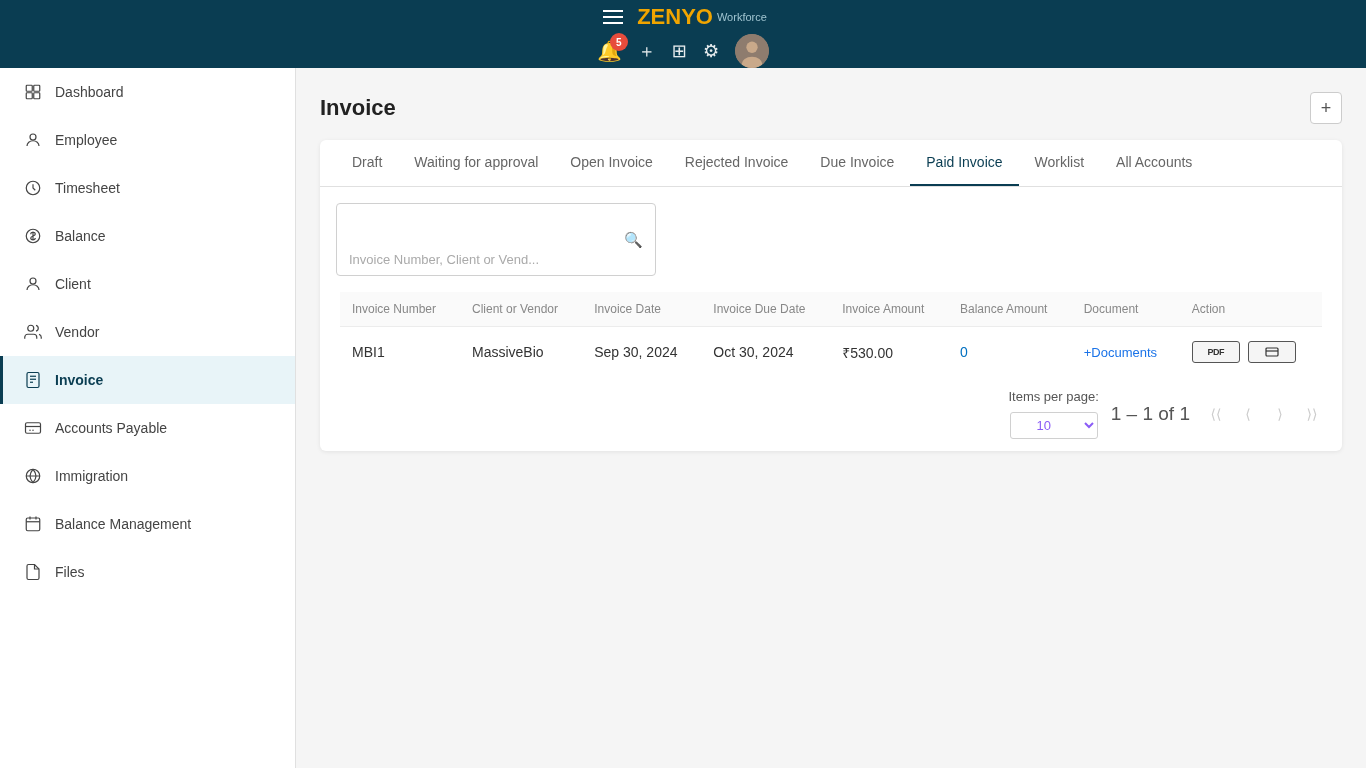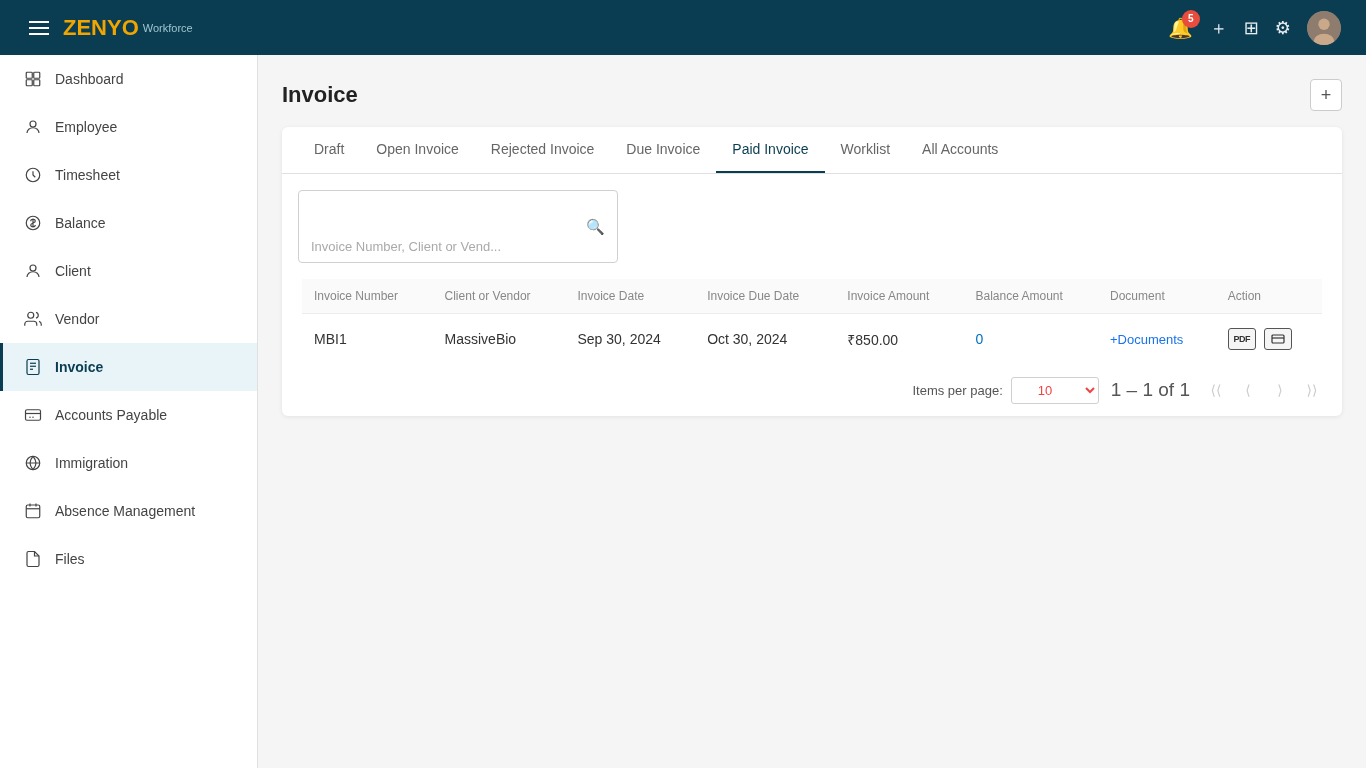--- a/index.html
+++ b/index.html
@@ -1,45 +1,46 @@
 <!DOCTYPE html>
 <html><head>
   <meta charset="utf-8">
   <style>
     * { box-sizing: border-box; margin: 0; padding: 0; font-family: 'Segoe UI', Arial, sans-serif; }
     body { display: flex; flex-direction: column; height: 768px; width: 1366px; overflow: hidden; background: #f5f5f5; }
 
     
     .header {
       background: #0a3d52;
-      height: 55px;
+      height: 68px;
       display: flex;
       align-items: center;
-      padding: 0 25px;
+      padding: 0 6px;
       flex-shrink: 0;
+      flex-direction: column;
     }
     .header-left { display: flex; align-items: center; gap: 10px; flex: 1; }
     .hamburger-icon { cursor: pointer; display: flex; flex-direction: column; gap: 4px; padding: 4px; }
     .hamburger-icon span { width: 20px; height: 2px; background: white; display: block; }
     .logo { display: flex; align-items: center; gap: 2px; }
     .logo-z { color: #f0a500; font-size: 22px; font-weight: 700; }
     .logo-sub { color: #a0c4d0; font-size: 11px; }
     .header-right { display: flex; align-items: center; gap: 16px; }
     .notif-wrapper { position: relative; cursor: pointer; }
     .notif-icon { color: white; font-size: 20px; }
     .notif-badge { position: absolute; top: -6px; right: -6px; background: #e74c3c; color: white; border-radius: 50%; width: 18px; height: 18px; font-size: 10px; display: flex; align-items: center; justify-content: center; font-weight: 700; }
     .header-icon { color: white; font-size: 18px; cursor: pointer; opacity: 0.9; }
     .avatar { width: 34px; height: 34px; border-radius: 50%; background: #8e7c6e; display: flex; align-items: center; justify-content: center; color: white; font-size: 13px; cursor: pointer; overflow: hidden; }
 
     
     .layout { display: flex; flex: 1; overflow: hidden; }
 
     
     .sidebar {
-      width: 258px;
+      width: 296px;
       background: white;
       border-right: 1px solid #e0e0e0;
       display: flex;
       flex-direction: column;
       overflow: hidden;
     }
     .sidebar-scroll { flex: 1; overflow-y: auto; overflow-x: hidden; }
     .sidebar-scroll::-webkit-scrollbar { width: 6px; }
     .sidebar-scroll::-webkit-scrollbar-thumb { background: #ccc; border-radius: 3px; }
     .sidebar-item {
@@ -93,26 +94,26 @@
     thead tr { background: #fafafa; }
     th { text-align: left; padding: 10px 12px; font-size: 12px; color: #888; font-weight: 500; border-bottom: 1px solid #ececec; }
     td { padding: 14px 12px; font-size: 14px; color: #333; border-bottom: 1px solid #f0f0f0; }
     tr:last-child td { border-bottom: none; }
     .invoice-amount { color: #333; }
     .balance-zero { color: #0070c0; font-weight: 500; }
     .doc-link { color: #1a73e8; text-decoration: none; font-size: 13px; }
 
     
     .action-icons { display: flex; gap: 8px; align-items: center; }
-    .action-btn { width: 28px; height: 22px; border: 1px solid #555; border-radius: 3px; display: flex; align-items: center; justify-content: center; cursor: pointer; font-size: 10px; color: #333; background: #f5f5f5; }
+    .action-btn { width: 48px; height: 22px; border: 1px solid #555; border-radius: 3px; display: flex; align-items: center; justify-content: center; cursor: pointer; font-size: 10px; color: #333; background: #f5f5f5; }
 
     
     .pagination-bar { display: flex; align-items: center; justify-content: flex-end; padding: 12px 16px; gap: 12px; font-size: 13px; color: #555; }
-    .items-per-page { display: flex; align-items: center; gap: 8px; }
-    .per-page-select { border: 1px solid #d0d0d0; border-radius: 3px; padding: 4px 22px; font-size: 13px; color: #ef4444; background: white; cursor: pointer; }
+    .items-per-page { display: flex; align-items: center; gap: 8px; flex-direction: column; }
+    .per-page-select { border: 1px solid #d0d0d0; border-radius: 3px; padding: 4px 22px; font-size: 13px; color: #8b5cf6; background: white; cursor: pointer; }
     .page-info { font-size: 19px; color: #555; }
     .page-nav { display: flex; gap: 4px; align-items: center; }
     .page-nav-btn { width: 28px; height: 28px; display: flex; align-items: center; justify-content: center; cursor: pointer; color: #888; font-size: 14px; border-radius: 3px; }
     .page-nav-btn.disabled { color: #ccc; cursor: default; }
   </style>
 </head>
 <body>
 
 <div class="header">
   <div class="header-left">
@@ -253,21 +254,21 @@
 
       <div class="sidebar-item">
         <div class="si-icon">
           <svg viewBox="0 0 24 24">
               <rect x="3" y="4" width="18" height="17" rx="2"></rect>
               <line x1="3" y1="9" x2="21" y2="9"></line>
               <line x1="8" y1="2" x2="8" y2="6"></line>
               <line x1="16" y1="2" x2="16" y2="6"></line>
             </svg>
         </div>
-        <span>Absence Management</span>
+        <span>Balance Management</span>
       </div>
 
       <div class="sidebar-item">
         <div class="si-icon">
           <svg viewBox="0 0 24 24">
               <path d="M14 2H6a2 2 0 0 0-2 2v16a2 2 0 0 0 2 2h12a2 2 0 0 0 2-2V8z"></path>
               <polyline points="14 2 14 8 20 8"></polyline>
             </svg>
         </div>
         <span>Files</span>
@@ -279,20 +280,21 @@
   <div class="main-content">
     <div class="page-header">
       <h1 class="page-title">Invoice</h1>
       <button class="add-btn">+</button>
     </div>
 
     <div class="invoice-card">
 
       <div class="tabs">
         <div class="tab">Draft</div>
+        <div class="tab">Waiting for approval</div>
         <div class="tab">Open Invoice</div>
         <div class="tab">Rejected Invoice</div>
         <div class="tab">Due Invoice</div>
         <div class="tab active">Paid Invoice</div>
         <div class="tab">Worklist</div>
         <div class="tab">All Accounts</div>
       </div>
 
       <div class="search-bar">
         <div class="search-input-wrapper">
@@ -314,21 +316,21 @@
               <th>Document</th>
               <th>Action</th>
             </tr>
           </thead>
           <tbody>
             <tr>
               <td>MBI1</td>
               <td>MassiveBio</td>
               <td>Sep 30, 2024</td>
               <td>Oct 30, 2024</td>
-              <td class="invoice-amount">₹850.00</td>
+              <td class="invoice-amount">₹530.00</td>
               <td class="balance-zero">0</td>
               <td>
                 <a class="doc-link" href="#">+Documents</a>
               </td>
               <td>
                 <div class="action-icons">
                   <div class="action-btn" style="font-size:9px;font-weight:700;letter-spacing:-0.5px;">PDF</div>
                   <div class="action-btn">
                     <svg width="14" height="10" viewBox="0 0 14 10" fill="none" stroke="#333" stroke-width="1.2">
                       <rect x="1" y="1" width="12" height="8" rx="1"></rect>

